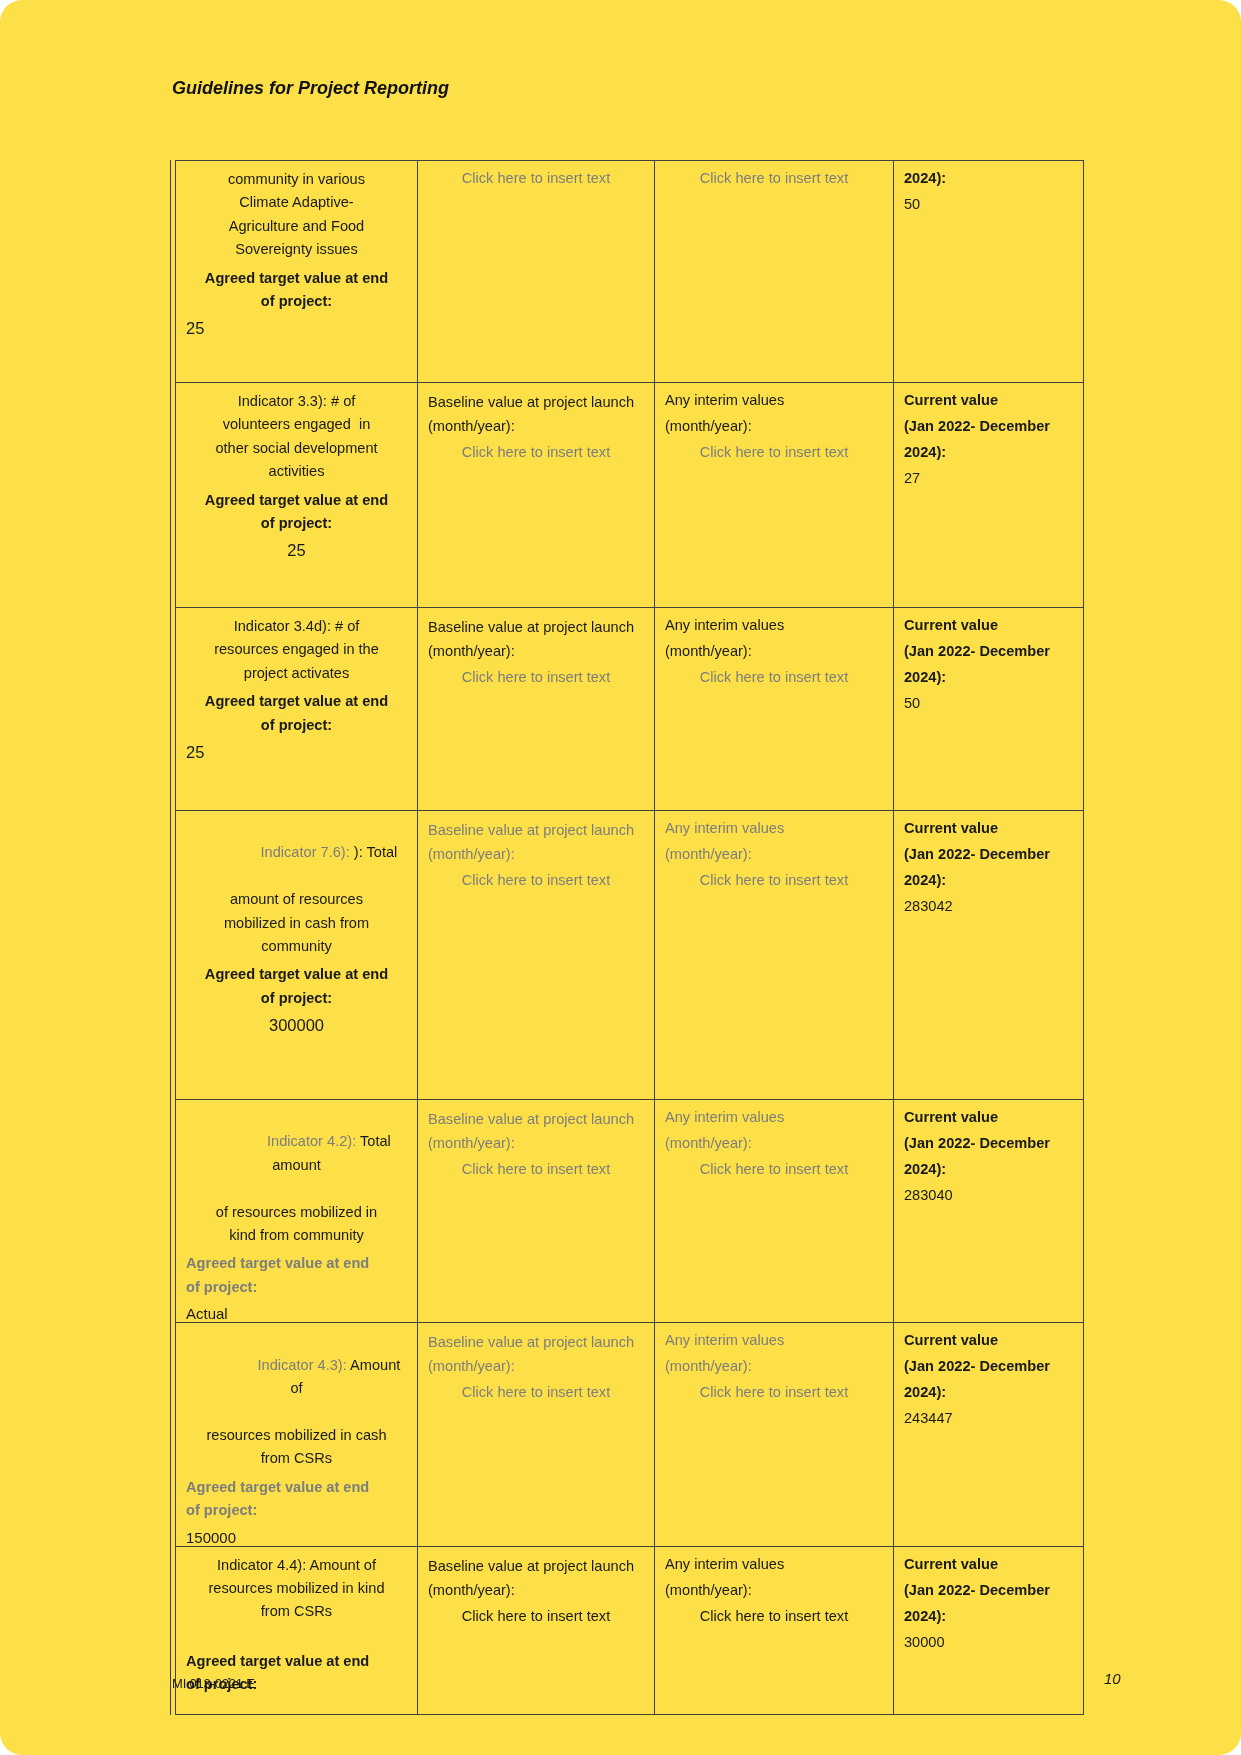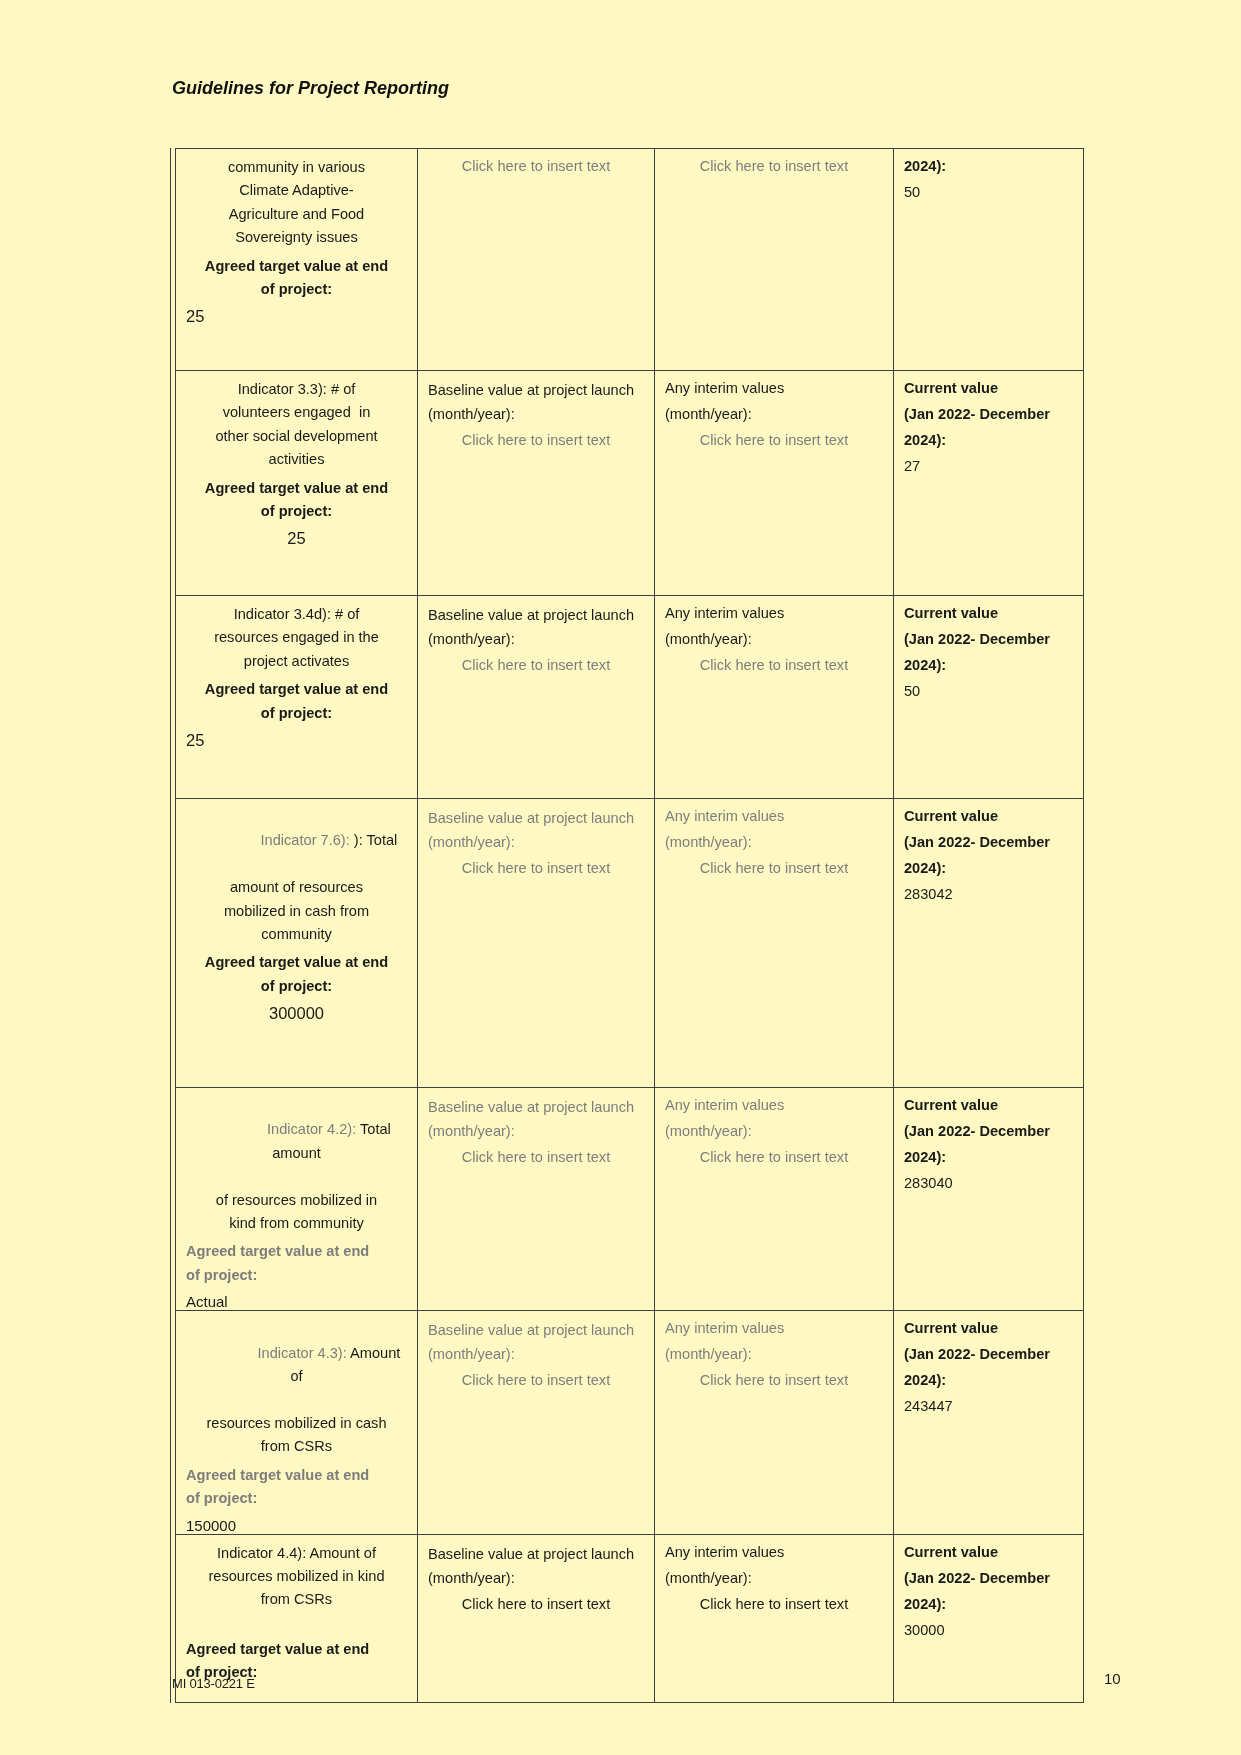--- a/index.html
+++ b/index.html
@@ -1,19 +1,19 @@
 <!DOCTYPE html>
 <html><head>
 <meta charset="utf-8">
 <style>
   html,body{margin:0;padding:0;background:#ffffff;}
-  .page{position:relative;width:1241px;height:1755px;background:#fef9c3;
-        font-family:"Liberation Sans","DejaVu Sans",sans-serif;color:#1a1a1a;overflow:hidden;}
+  .page{position:relative;width:1241px;height:1755px;background:#fde047;
+        font-family:"Liberation Sans","DejaVu Sans",sans-serif;color:#1a1a1a;overflow:hidden;border-radius:22px;}
   .doc-title{position:absolute;left:172px;top:78px;font-size:18px;font-weight:700;font-style:italic;color:#111111;}
-  .tbl-wrap{position:absolute;left:170px;top:148px;border-left:1px solid #3f3f3f;padding-left:4px;}
+  .tbl-wrap{position:absolute;left:170px;top:160px;border-left:1px solid #3f3f3f;padding-left:4px;}
   table.grid{border-collapse:collapse;table-layout:fixed;width:908px;}
   .grid td{border:1px solid #3f3f3f;vertical-align:top;padding:7px 10px 0 10px;overflow:hidden;font-size:14.6px;}
   .desc{text-align:center;}
   .dline{line-height:23.4px;white-space:pre-wrap;}
   .pref{color:#7d7d7d;}
   .agreed{font-weight:700;text-align:center;margin-top:5px;line-height:23.4px;}
   .agreed.left{text-align:left;}
   .agreed.grayed{color:#7d7d7d;}
   .agreed.gap{margin-top:26px;}
   .bigval{margin-top:6px;font-size:16.5px;}
@@ -21,21 +21,21 @@
   .bigval.mid{font-size:15px;}
   .plabel{line-height:24px;margin-bottom:4px;}
   .lline{line-height:20px;margin-bottom:6px;}
   .grayed{color:#7d7d7d;}
   .bold{font-weight:700;}
   .ph{color:#7d7d7d;line-height:20px;cursor:pointer;text-align:center;}
   .ph.dark{color:#1a1a1a;}
   .curval{line-height:20px;}
   .obj-cell{font-weight:700;font-style:italic;color:#3a3a3a;padding:5px 10px 0 10px;}
   .footer-ref{position:absolute;left:172px;top:1676px;font-size:13px;letter-spacing:-0.2px;color:#1a1a1a;}
-  .page-num{position:absolute;left:1104px;top:1670px;font-size:15px;color:#1a1a1a;}
+  .page-num{position:absolute;left:1104px;top:1670px;font-size:15px;font-style:italic;color:#1a1a1a;}
 </style>
 </head>
 <body>
 
 <div class="page">
 
   <div class="doc-title">Guidelines for Project Reporting</div>
 
   <div class="tbl-wrap">
     <table class="grid">

